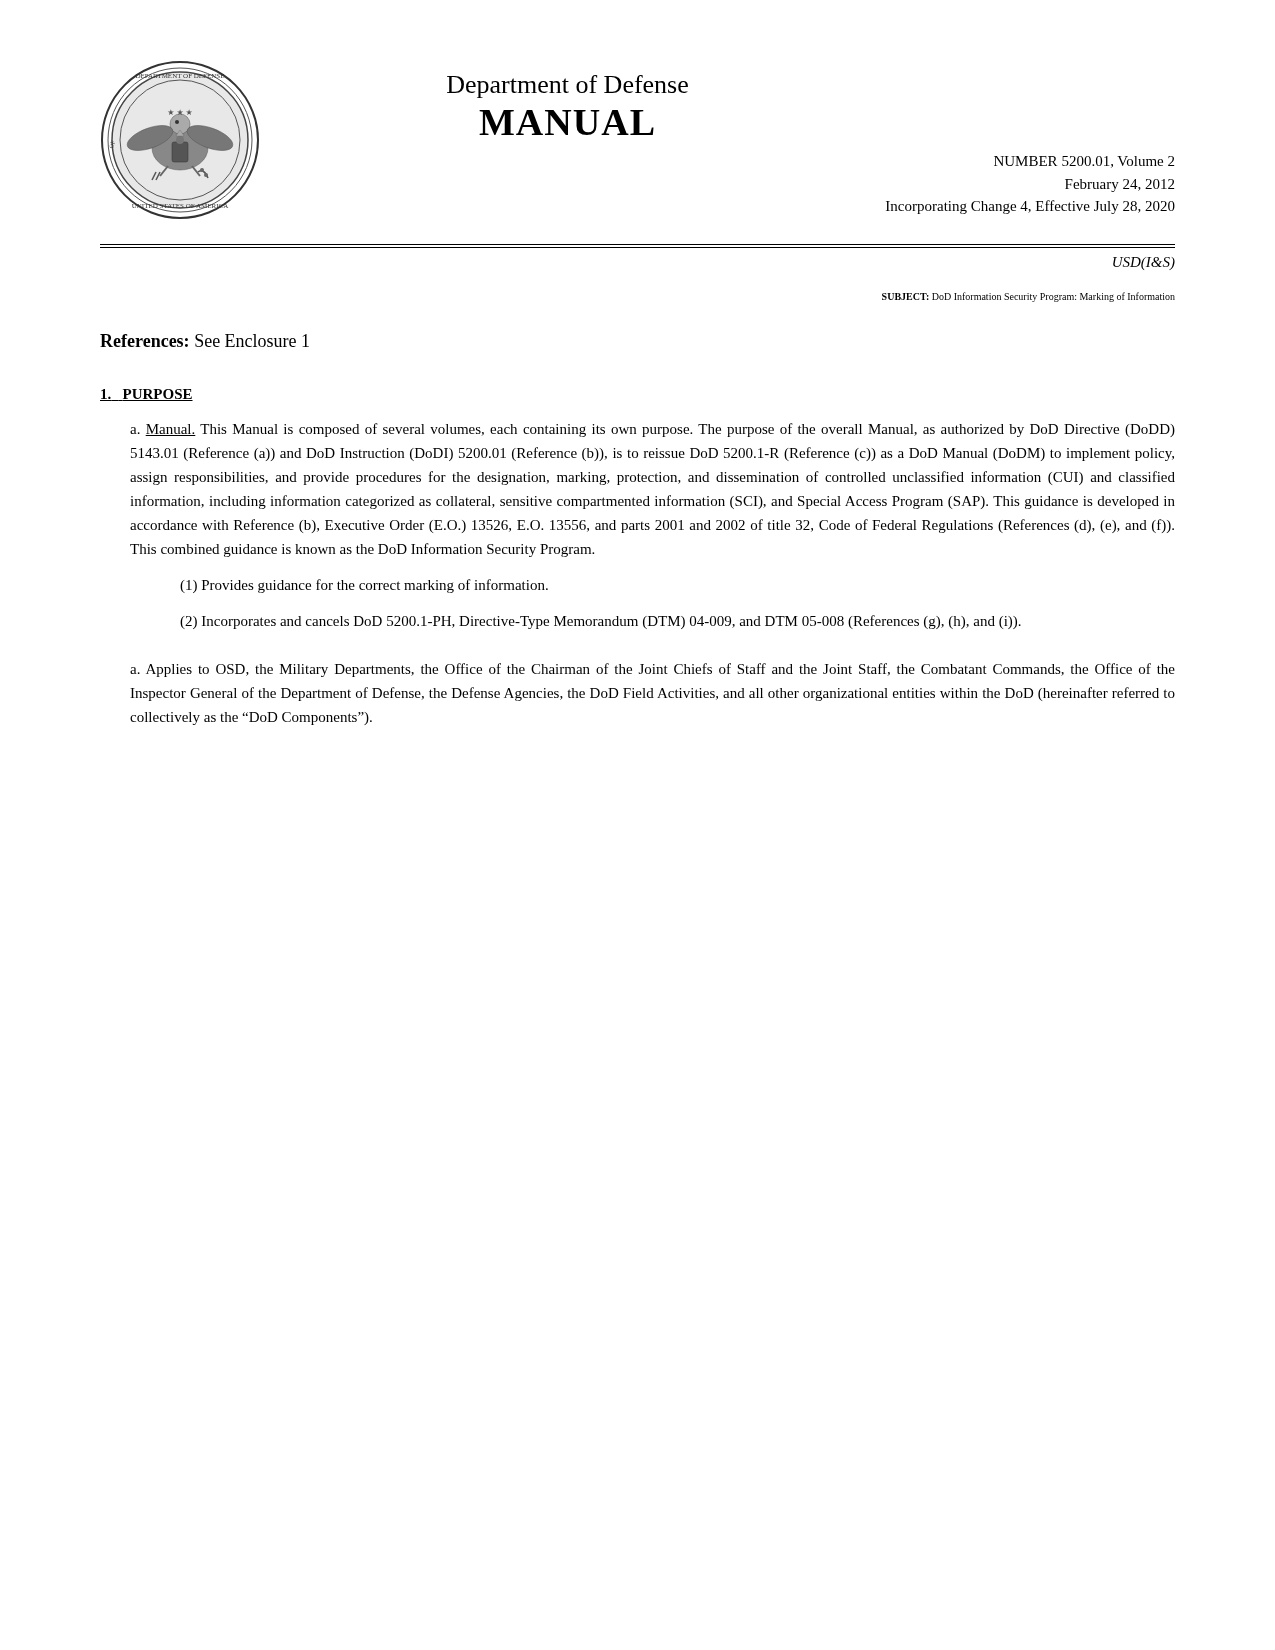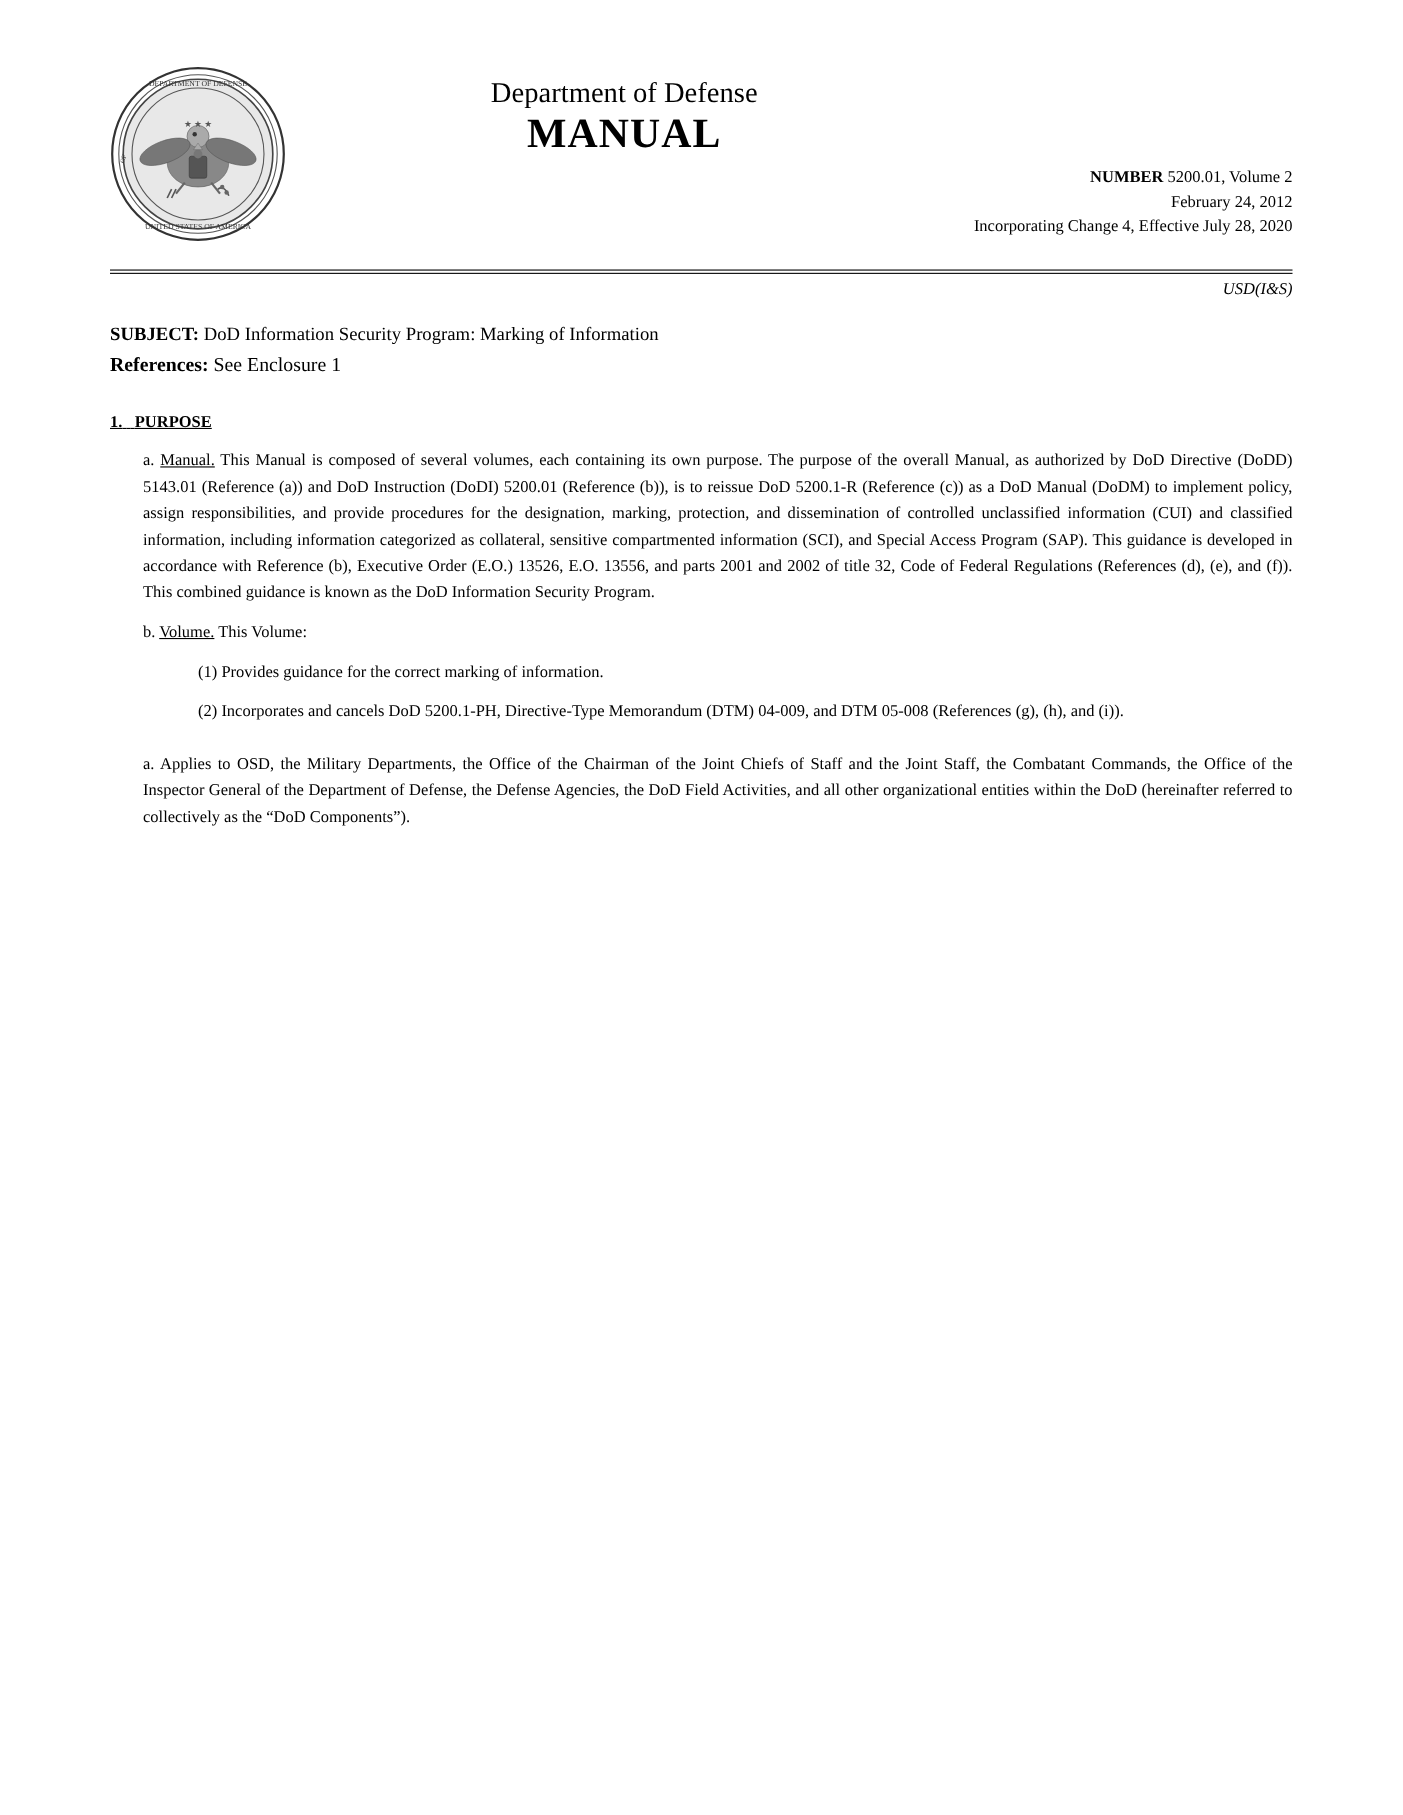--- a/index.html
+++ b/index.html
@@ -66,41 +66,42 @@
     .number-block {
       text-align: right;
       flex-shrink: 0;
       width: 340px;
       padding-top: 90px;
       font-size: 15px;
       line-height: 1.5;
     }
 
     .number-block .number-label {
-      font-weight: bold;
+      font-weight: normal;
       text-align: right;
     }
 
     .divider-double {
       border: none;
       border-top: 4px double #000;
       margin: 10px 0 6px 0;
     }
 
     .usd-line {
       text-align: right;
       font-size: 15px;
       margin-bottom: 18px;
       font-style: italic;
     }
 
     .subject-line {
-      margin-bottom: 0;
-      font-size: 17px;
+      margin-bottom: 22px;
+      font-size: 10px;
       line-height: 1.6;
+      text-align: right;
     }
 
     .subject-label {
       font-weight: bold;
     }
 
     .references-line {
       font-size: 18px;
       margin-bottom: 30px;
       line-height: 1.6;
@@ -223,23 +224,20 @@
     <div class="section-heading">
       <span>1.</span>
       <span>&nbsp;</span>
       <span>PURPOSE</span>
     </div>
 
     <div class="paragraph indent-a">
       <span>a. </span><span class="para-label">Manual.</span><span> This Manual is composed of several volumes, each containing its own purpose. The purpose of the overall Manual, as authorized by DoD Directive (DoDD) 5143.01 (Reference (a)) and DoD Instruction (DoDI) 5200.01 (Reference (b)), is to reissue DoD 5200.1-R (Reference (c)) as a DoD Manual (DoDM) to implement policy, assign responsibilities, and provide procedures for the designation, marking, protection, and dissemination of controlled unclassified information (CUI) and classified information, including information categorized as collateral, sensitive compartmented information (SCI), and Special Access Program (SAP).  This guidance is developed in accordance with Reference (b), Executive Order (E.O.) 13526, E.O. 13556, and parts 2001 and 2002 of title 32, Code of Federal Regulations (References (d), (e), and (f)).  This combined guidance is known as the DoD Information Security Program.</span>
     </div>
 
-    <div class="paragraph indent-a">
-      <span>b. </span><span class="para-label">Volume.</span><span> This Volume:</span>
-    </div>
 
     <div class="paragraph indent-2">
       <span>(1)</span>
       <span>  </span>
       <span>Provides guidance for the correct marking of information.</span>
     </div>
 
     <div class="paragraph indent-2">
       <span>(2)</span>
       <span>  </span>

